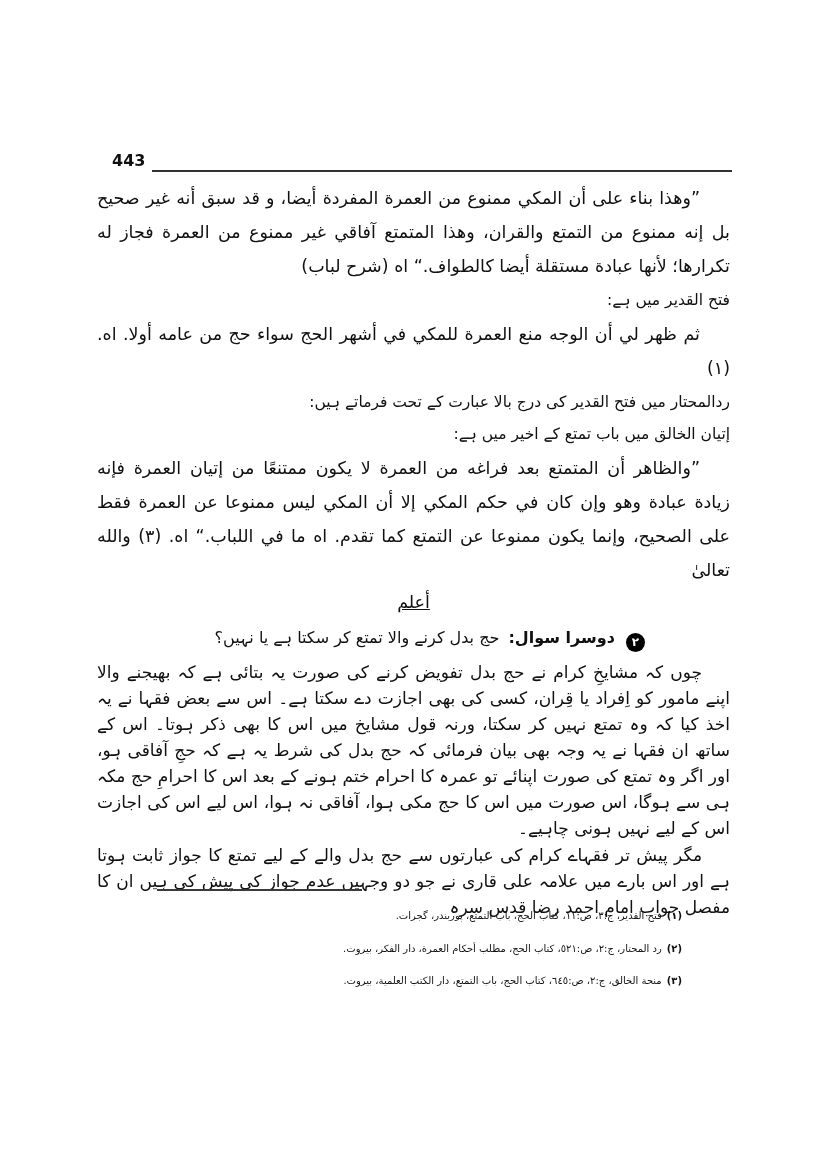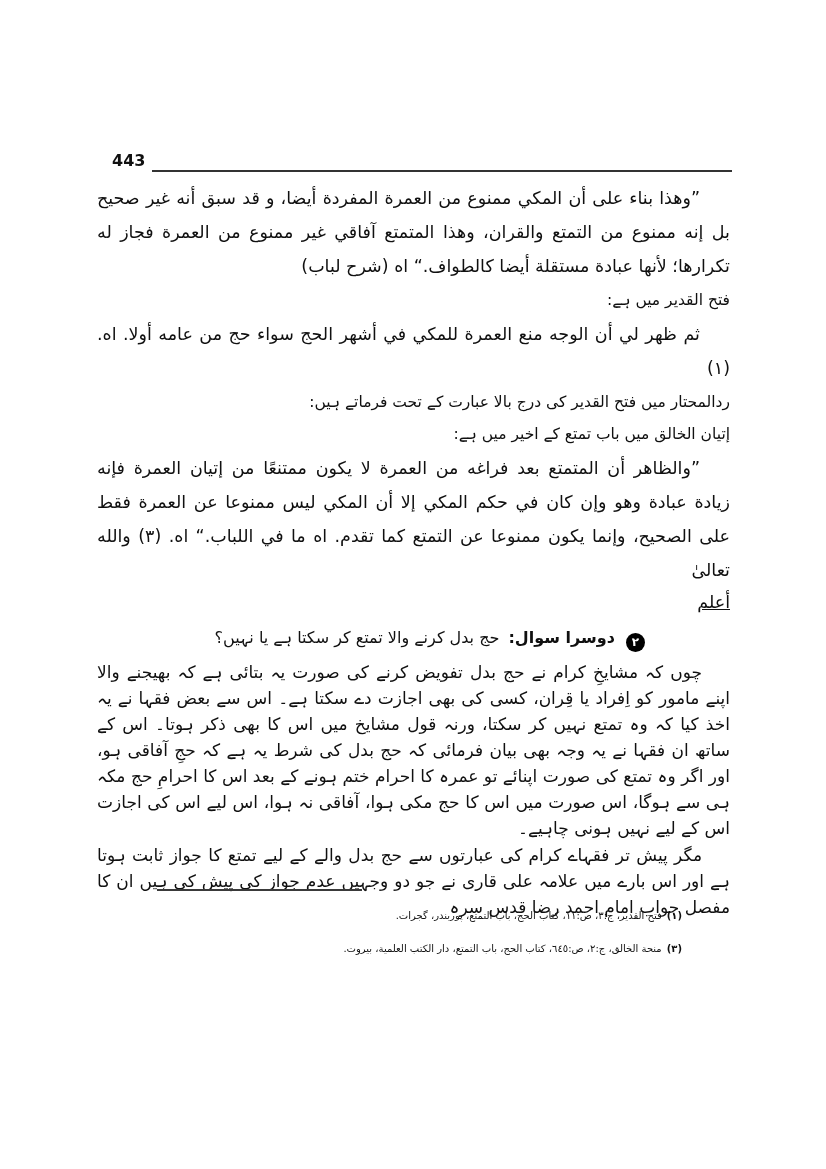--- a/index.html
+++ b/index.html
@@ -32,21 +32,21 @@
     position:absolute;top:181px;left:97px;width:633px;
     direction:rtl;
   }
   .ar{
     font-size:17.5px;line-height:34px;
     text-align:justify;text-indent:30px;
     margin:0;
   }
   .ar-tail{
     font-size:17.5px;line-height:30px;
-    text-align:right;margin:0 0 2px 0;text-decoration:underline;
+    text-align:center;margin:0 0 2px 0;text-decoration:underline;
   }
   .ur-h{
     font-size:15.5px;line-height:30px;
     text-align:right;margin:2px 0;
   }
   .question{
     margin:6px 85px 6px 0;
     font-size:16px;line-height:30px;
     text-align:right;
   }
@@ -108,17 +108,20 @@
     <p class="ur-p">مگر پیش تر فقہاے کرام کی عبارتوں سے حج بدل والے کے لیے تمتع کا جواز ثابت ہوتا ہے اور اس بارے میں علامہ علی قاری نے جو دو وجہیں عدم جواز کی پیش کی ہیں ان کا مفصل جواب امام احمد رضا قدس سرہ</p>
   </div>
 
   <div class="footer">
     <div class="fn-sep"></div>
 
     <div class="fn">
       <span class="fn-marker">(۱)</span><span>فتح القدير، ج:٣، ص:١١، كتاب الحج، باب التمتع، پوربندر، گجرات.</span>
     </div>
     <div class="fn">
+      <span class="fn-marker">(۲)</span><span>رد المحتار، ج:٢، ص:٥٢١، كتاب الحج، مطلب أحكام العمرة، دار الفكر، بيروت.</span>
+    </div>
+    <div class="fn">
       <span class="fn-marker">(۳)</span><span>منحة الخالق، ج:٢، ص:٦٤٥، كتاب الحج، باب التمتع، دار الكتب العلمية، بيروت.</span>
     </div>
   </div>
 
 </div>
 
 </body></html>

